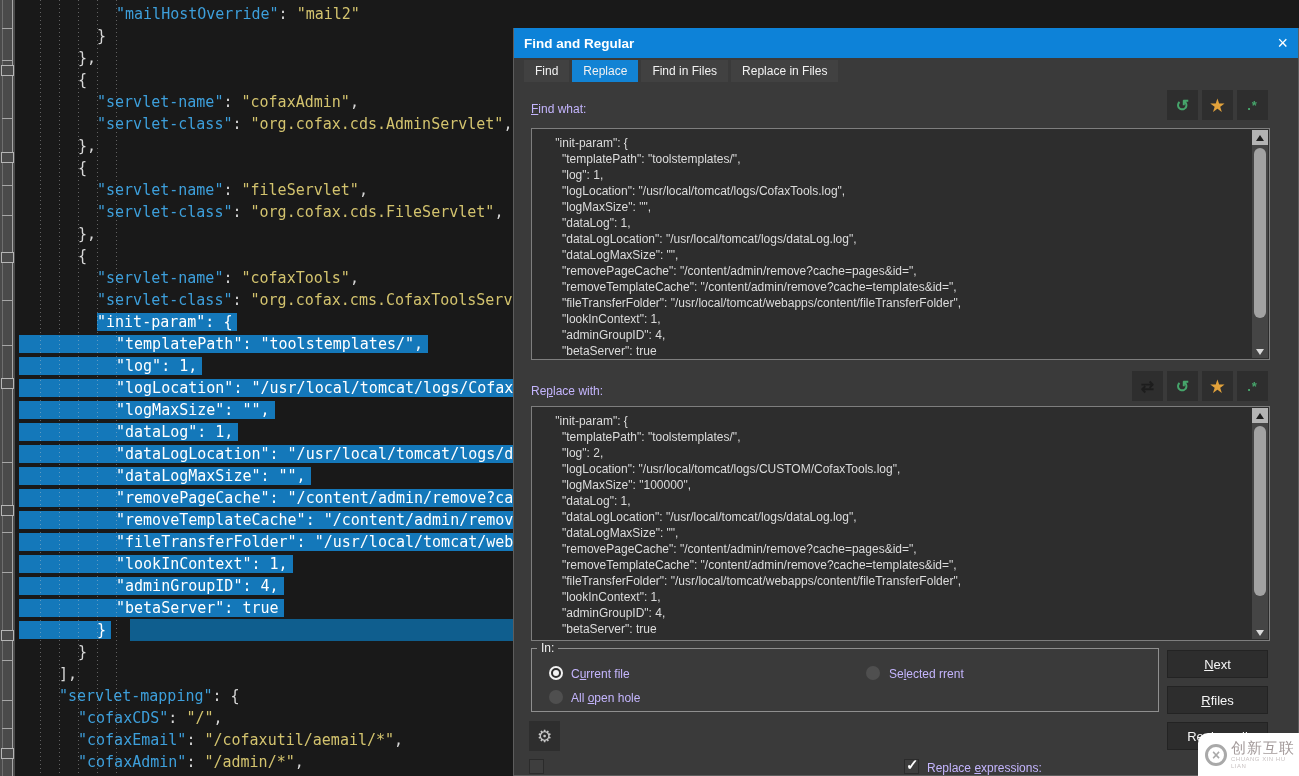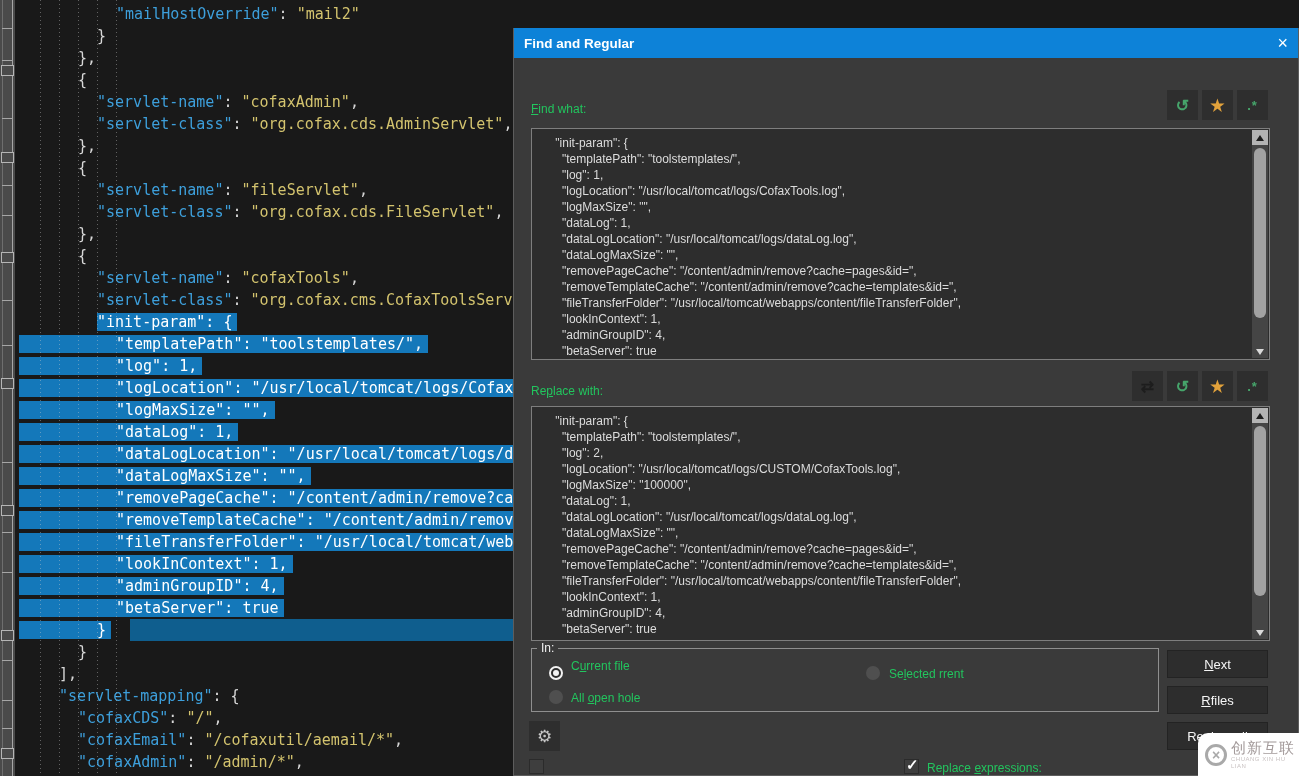--- a/index.html
+++ b/index.html
@@ -26,21 +26,21 @@
 
   
   #dialog{position:absolute;left:513px;top:28px;width:786px;height:748px;background:var(--dialog_bg);
     border:1px solid #5d5d5d;border-top:none;z-index:10;color:#f0f0f0}
   #titlebar{height:30px;background:var(--title_blue);display:flex;align-items:center;padding:0 10px;color:#fff}
   #titlebar .t{font-weight:bold;font-size:13.5px}
   #titlebar .x{margin-left:auto;font-size:18px;line-height:18px;cursor:default}
   #tab-bar{position:absolute;left:10px;top:32px;display:flex;gap:3px}
   .tab{background:#414141;color:#f2f2f2;font-size:12px;padding:4px 11px;white-space:nowrap}
   .tab.active{background:var(--tab_blue)}
-  .lbl{position:absolute;font-size:12px;color:#22c55e;white-space:nowrap}
+  .lbl{position:absolute;font-size:12px;color:#c4b5fd;white-space:nowrap}
   .u{text-decoration:underline}
 
   .icon-row{position:absolute;right:30px;display:flex;gap:4px}
   .icobtn{width:31px;height:30px;background:#2e2e2e;display:flex;align-items:center;justify-content:center;
     font-weight:bold;font-size:16px}
 
   .tbox{position:absolute;left:17px;width:739px;background:#2d2d2d;border:1px solid #7e7e7e;overflow:hidden}
   .tbox pre{font-family:"Liberation Sans",sans-serif;font-size:12px;line-height:16px;color:#dcdcdc;
     padding:6px 26px 0 10px;white-space:pre}
   .sbtrack{position:absolute;top:1px;right:1px;bottom:1px;width:16px;background:#454545}
@@ -144,20 +144,26 @@
       <div class="guide" style="left: 97px;"></div>
       <div class="guide" style="left: 116px;"></div>
     </div>
 
   <div id="dialog">
     <div id="titlebar">
       <span class="t">Find and Regular</span>
       <span class="x">×</span>
     </div>
 
+    <div id="tab-bar">
+        <div class="tab">Find</div>
+        <div class="tab active">Replace</div>
+        <div class="tab">Find in Files</div>
+        <div class="tab">Replace in Files</div>
+      </div>
 
     <span class="lbl" style="left:17px;top:74px"><span></span><span class="u">F</span><span>ind what:</span></span>
     <div class="icon-row" style="top:62px">
         <div class="icobtn" style="color: rgb(70, 165, 107);">↺</div>
         <div class="icobtn" style="color: rgb(226, 162, 59);">★</div>
         <div class="icobtn" style="color: rgb(70, 165, 107); font-size: 13px; letter-spacing: 1px;">.*</div>
       </div>
 
     <div class="tbox" style="top:100px;height:232px">
       <pre>    "init-param": {
@@ -213,21 +219,21 @@
             <i></i>
           </div>
         <div class="sbthumb"></div>
         <div class="sbdn"></div>
       </div>
     </div>
 
     <div id="scope-box">
       <span class="legend">In:</span>
       <span class="radio on" style="left:17px;top:17px"></span>
-      <span class="lbl" style="left:39px;top:10px"><span>C</span><span class="u">u</span><span>rrent file</span></span>
+      <span class="lbl" style="left:39px;top:18px"><span>C</span><span class="u">u</span><span>rrent file</span></span>
       <span class="radio" style="left:334px;top:17px"></span>
       <span class="lbl" style="left:357px;top:18px"><span>Se</span><span class="u">l</span><span>ected rrent</span></span>
       <span class="radio" style="left:17px;top:41px"></span>
       <span class="lbl" style="left:39px;top:42px"><span>All </span><span class="u">o</span><span>pen hole</span></span>
     </div>
 
     <div class="btn" style="top:622px">
         <span></span>
         <span class="u">N</span>
         <span>ext</span>

